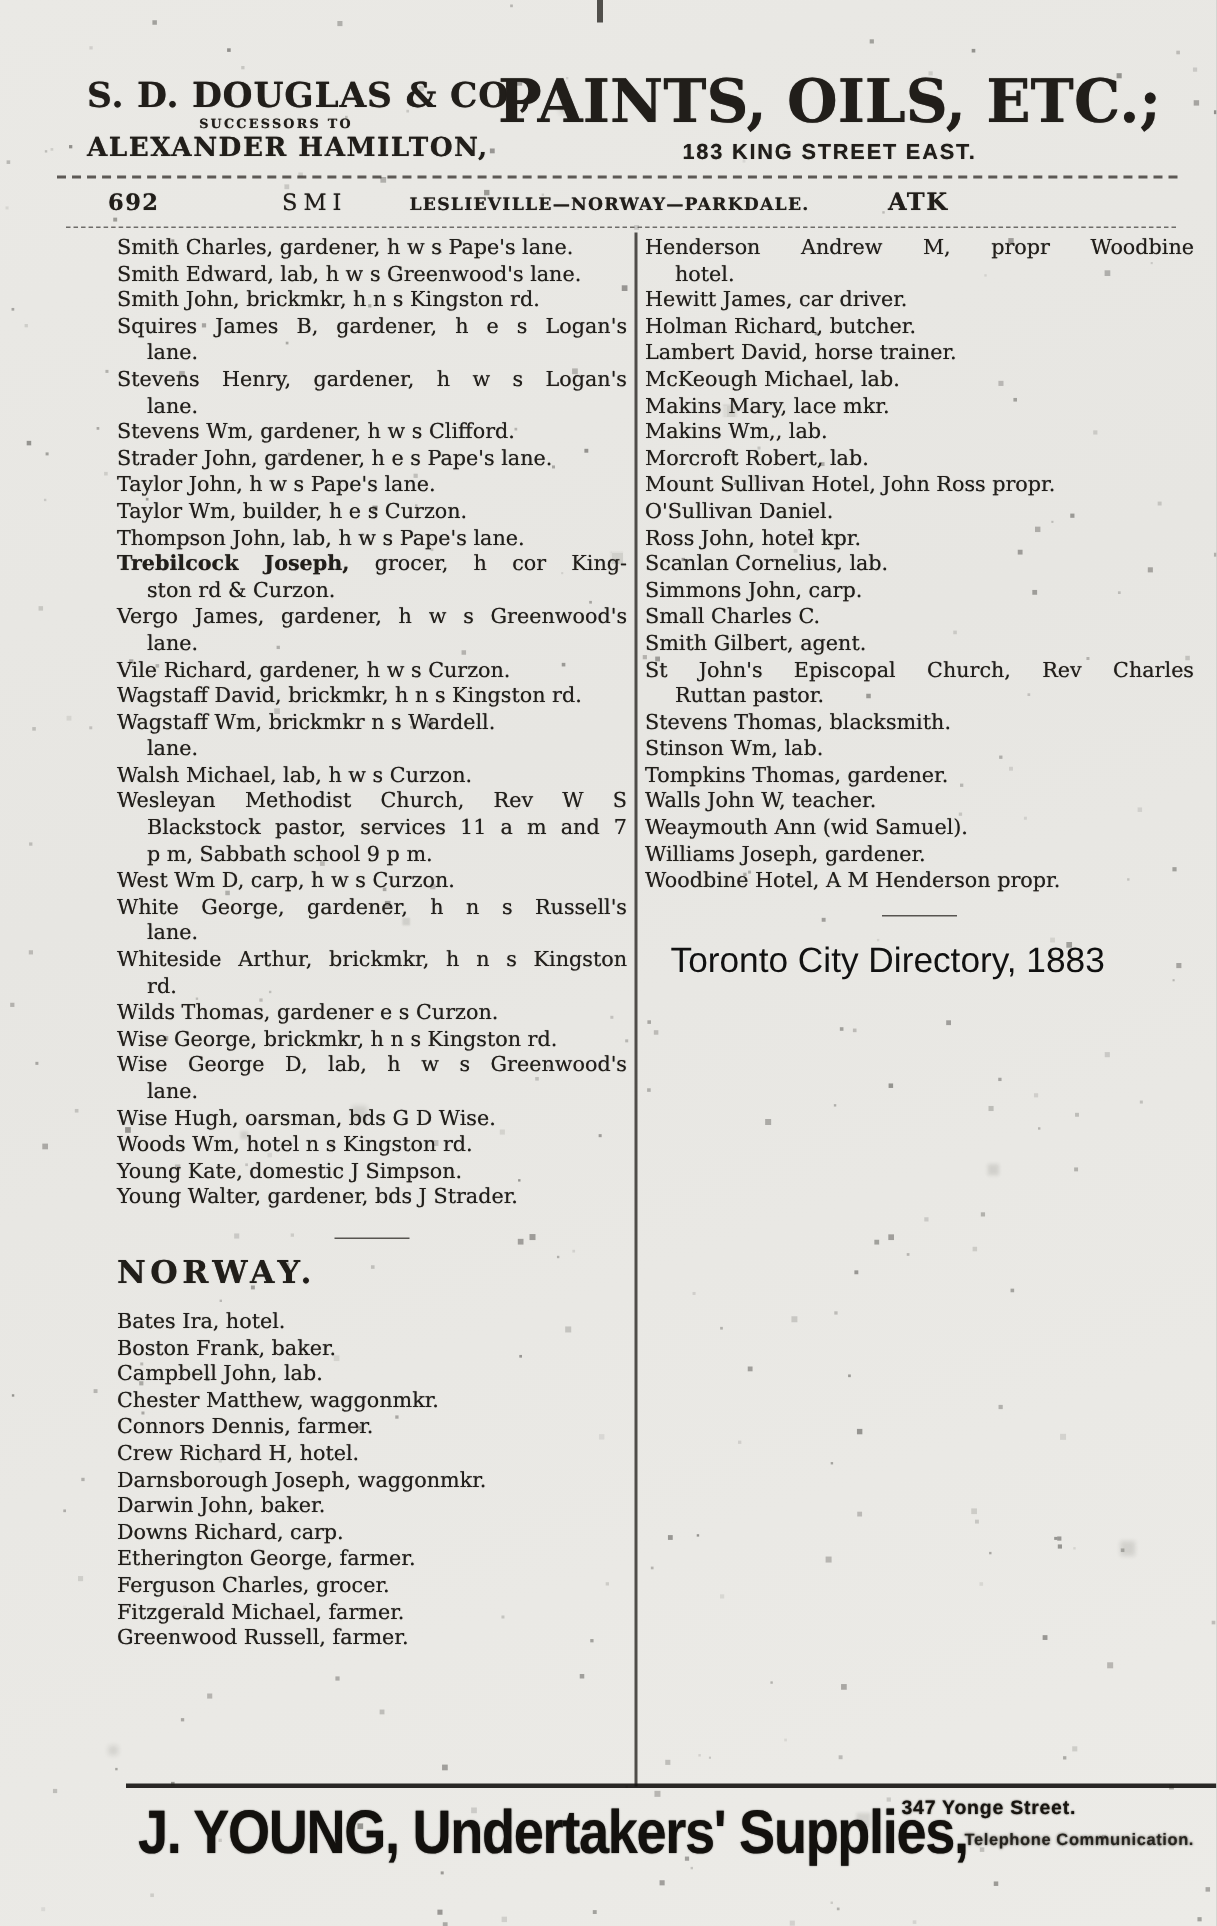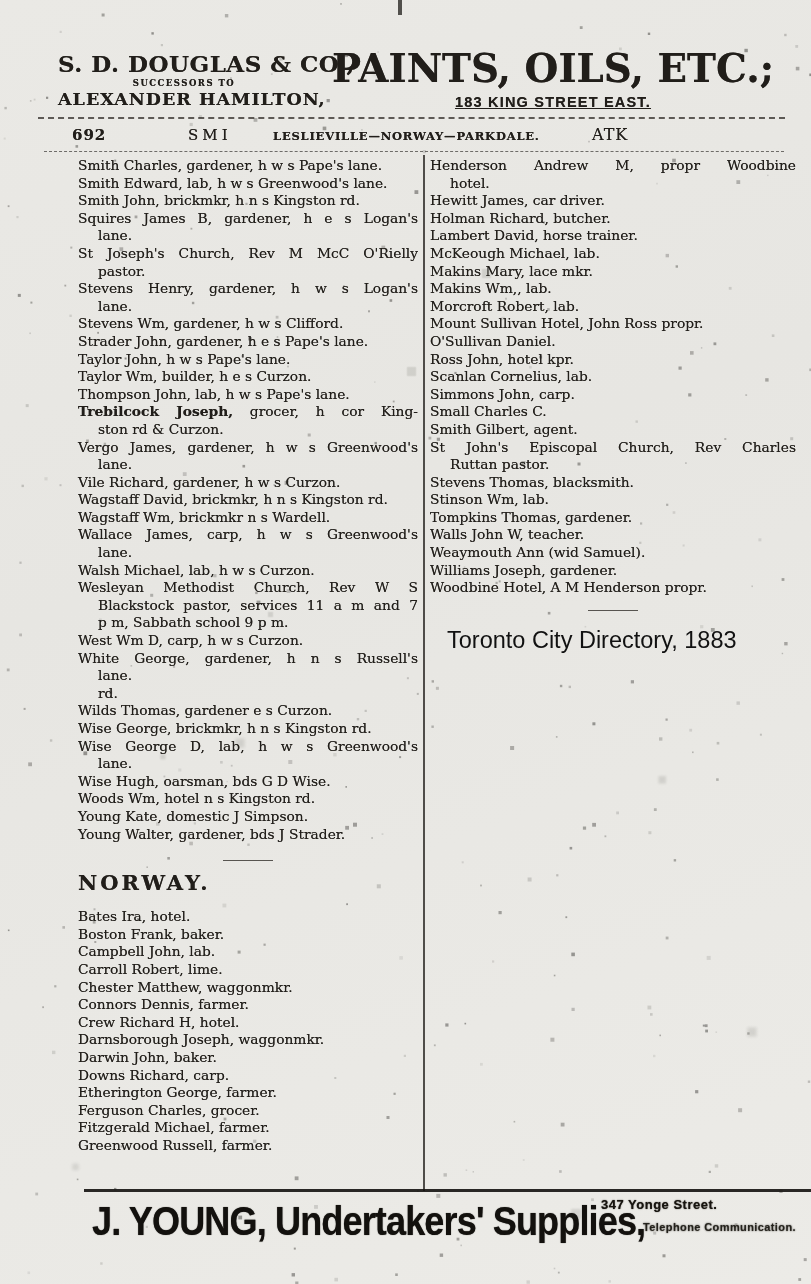--- a/index.html
+++ b/index.html
@@ -9,35 +9,35 @@
     font-family:"DejaVu Serif","Liberation Serif",serif;color:#211e1a;
   }
   .ink{text-shadow:0 0 .5px rgba(33,30,26,.75);}
   
   .topad-left{position:absolute;left:58px;top:50px;width:252px;text-align:center;}
   .topad-company{font-size:23px;font-weight:bold;letter-spacing:.5px;white-space:nowrap;}
   .topad-successors{font-size:8.5px;font-weight:bold;letter-spacing:1.5px;margin-top:1px;}
   .topad-predecessor{font-size:17.5px;font-weight:bold;letter-spacing:1px;white-space:nowrap;margin-top:1px;}
   .topad-right{position:absolute;left:312px;top:44px;width:482px;text-align:center;}
   .topad-product{font-size:40px;font-weight:bold;letter-spacing:0px;white-space:nowrap;transform:scaleX(.97);transform-origin:center;}
-  .topad-address{font-size:14.5px;font-weight:bold;letter-spacing:1.2px;font-family:"Liberation Sans",sans-serif;margin-top:3px;white-space:nowrap;text-decoration:underline;}
+  .topad-address{font-size:14.5px;font-weight:bold;letter-spacing:1.2px;font-family:"Liberation Sans",sans-serif;margin-top:3px;white-space:nowrap;}
   
   .rule{position:absolute;border:0;}
   .rule-a{left:38px;top:117px;width:747px;border-top:2px dashed rgba(45,42,38,.75);}
   .rule-b{left:44px;top:151px;width:740px;border-top:1.5px dashed rgba(45,42,38,.65);}
   .rule-bottom{left:84px;top:1189px;width:727px;border-top:3px solid rgba(20,18,15,.9);}
   .vdivider{position:absolute;left:423px;top:155px;width:2px;height:1036px;background:rgba(40,38,34,.8);}
   .minirule{width:50px;border-top:1.6px solid rgba(50,47,42,.8);margin:0 auto;}
   .topmark{position:absolute;left:398px;top:0px;width:4px;height:15px;background:rgba(30,28,24,.75);}
   
   .pagehead{position:absolute;left:0;top:124px;width:697px;height:24px;}
   .ph-pageno{position:absolute;left:72px;top:2px;font-size:15px;font-weight:bold;letter-spacing:1px;}
   .ph-left-guide{position:absolute;left:188px;top:2px;font-size:15px;letter-spacing:4px;}
   .ph-title{position:absolute;left:273px;top:5px;width:260px;text-align:center;font-size:11.5px;font-weight:bold;letter-spacing:.8px;white-space:nowrap;}
-  .ph-right-guide{position:absolute;left:592px;top:1px;font-size:16px;font-weight:normal;letter-spacing:1px;}
+  .ph-right-guide{position:absolute;left:592px;top:1px;font-size:16px;font-weight:bold;letter-spacing:1px;}
   
   .col{position:absolute;top:157px;}
   .col-left{left:78px;width:340px;}
   .col-right{left:430px;width:366px;}
   .entry{font-size:13.8px;line-height:17.6px;text-shadow:0 0 .5px rgba(33,30,26,.7);}
   .eline{white-space:normal;}
   .eline.j{text-align:justify;text-align-last:justify;}
   .eline.cont{padding-left:20px;}
   .section-head{font-size:21px;font-weight:bold;letter-spacing:3px;text-align:left;margin:9px 0 13px 0;}
   .norway-rule{margin-top:17px;}
@@ -94,24 +94,20 @@
           <div class="eline">Smith Edward, lab, h w s Greenwood's lane.</div>
         </div>
         <div class="entry">
           <div class="eline">Smith John, brickmkr, h n s Kingston rd.</div>
         </div>
         <div class="entry">
           <div class="eline j">Squires James B, gardener, h e s Logan's</div>
           <div class="eline cont">lane.</div>
         </div>
         <div class="entry">
-          <div class="eline j">St Joseph's Church, Rev M McC O'Rielly</div>
-          <div class="eline cont">pastor.</div>
-        </div>
-        <div class="entry">
           <div class="eline j">Stevens Henry, gardener, h w s Logan's</div>
           <div class="eline cont">lane.</div>
         </div>
         <div class="entry">
           <div class="eline">Stevens Wm, gardener, h w s Clifford.</div>
         </div>
         <div class="entry">
           <div class="eline">Strader John, gardener, h e s Pape's lane.</div>
         </div>
         <div class="entry">
@@ -134,39 +130,39 @@
         <div class="entry">
           <div class="eline">Vile Richard, gardener, h w s Curzon.</div>
         </div>
         <div class="entry">
           <div class="eline">Wagstaff David, brickmkr, h n s Kingston rd.</div>
         </div>
         <div class="entry">
           <div class="eline">Wagstaff Wm, brickmkr n s Wardell.</div>
         </div>
         <div class="entry">
-          <div class="eline j">Wallace James, carp, h w s Greenwood's</div>
           <div class="eline cont">lane.</div>
         </div>
         <div class="entry">
           <div class="eline">Walsh Michael, lab, h w s Curzon.</div>
         </div>
         <div class="entry">
           <div class="eline j">Wesleyan Methodist Church, Rev W S</div>
           <div class="eline cont j">Blackstock pastor, services 11 a m and 7</div>
           <div class="eline cont">p m, Sabbath school 9 p m.</div>
         </div>
         <div class="entry">
           <div class="eline">West Wm D, carp, h w s Curzon.</div>
         </div>
         <div class="entry">
           <div class="eline j">White George, gardener, h n s Russell's</div>
           <div class="eline cont">lane.</div>
         </div>
         <div class="entry">
+          <div class="eline j">Whiteside Arthur, brickmkr, h n s Kingston</div>
           <div class="eline cont">rd.</div>
         </div>
         <div class="entry">
           <div class="eline">Wilds Thomas, gardener e s Curzon.</div>
         </div>
         <div class="entry">
           <div class="eline">Wise George, brickmkr, h n s Kingston rd.</div>
         </div>
         <div class="entry">
           <div class="eline j">Wise George D, lab, h w s Greenwood's</div>
@@ -191,23 +187,20 @@
         <div class="entry">
           <div class="eline">Bates Ira, hotel.</div>
         </div>
         <div class="entry">
           <div class="eline">Boston Frank, baker.</div>
         </div>
         <div class="entry">
           <div class="eline">Campbell John, lab.</div>
         </div>
         <div class="entry">
-          <div class="eline">Carroll Robert, lime.</div>
-        </div>
-        <div class="entry">
           <div class="eline">Chester Matthew, waggonmkr.</div>
         </div>
         <div class="entry">
           <div class="eline">Connors Dennis, farmer.</div>
         </div>
         <div class="entry">
           <div class="eline">Crew Richard H, hotel.</div>
         </div>
         <div class="entry">
           <div class="eline">Darnsborough Joseph, waggonmkr.</div>

